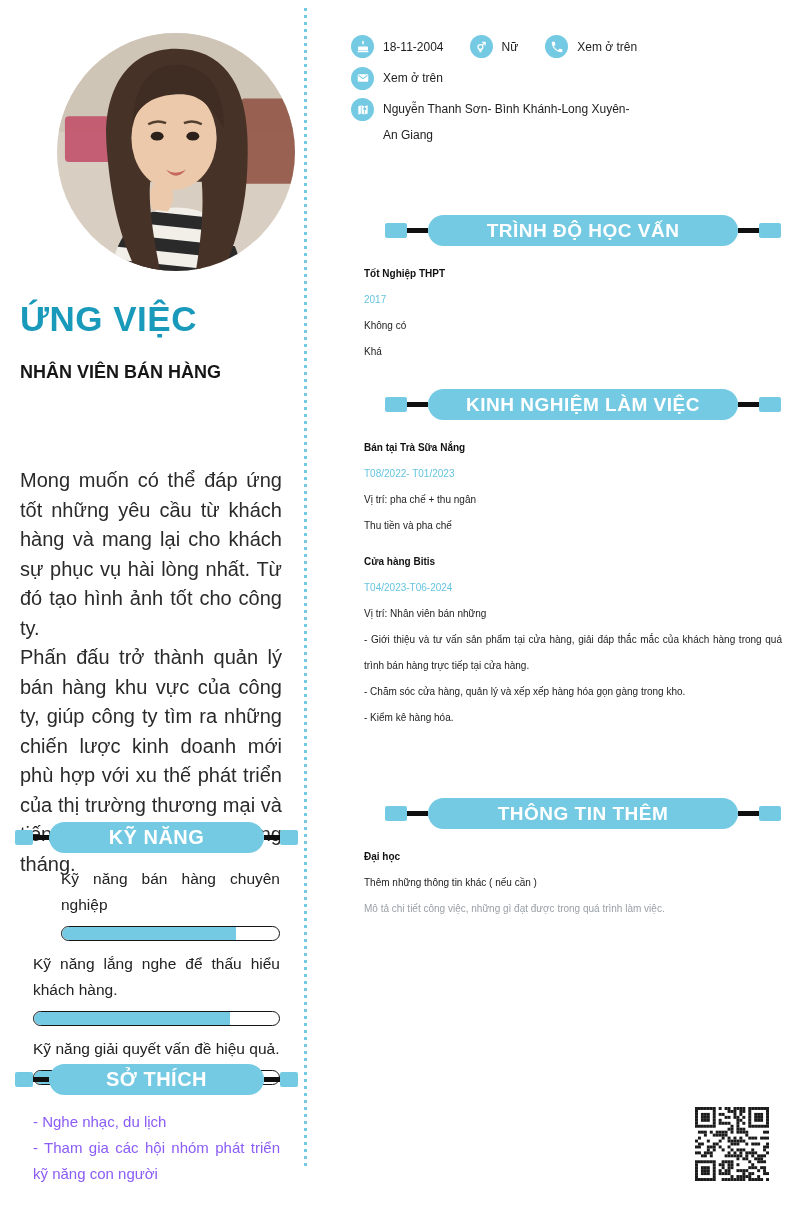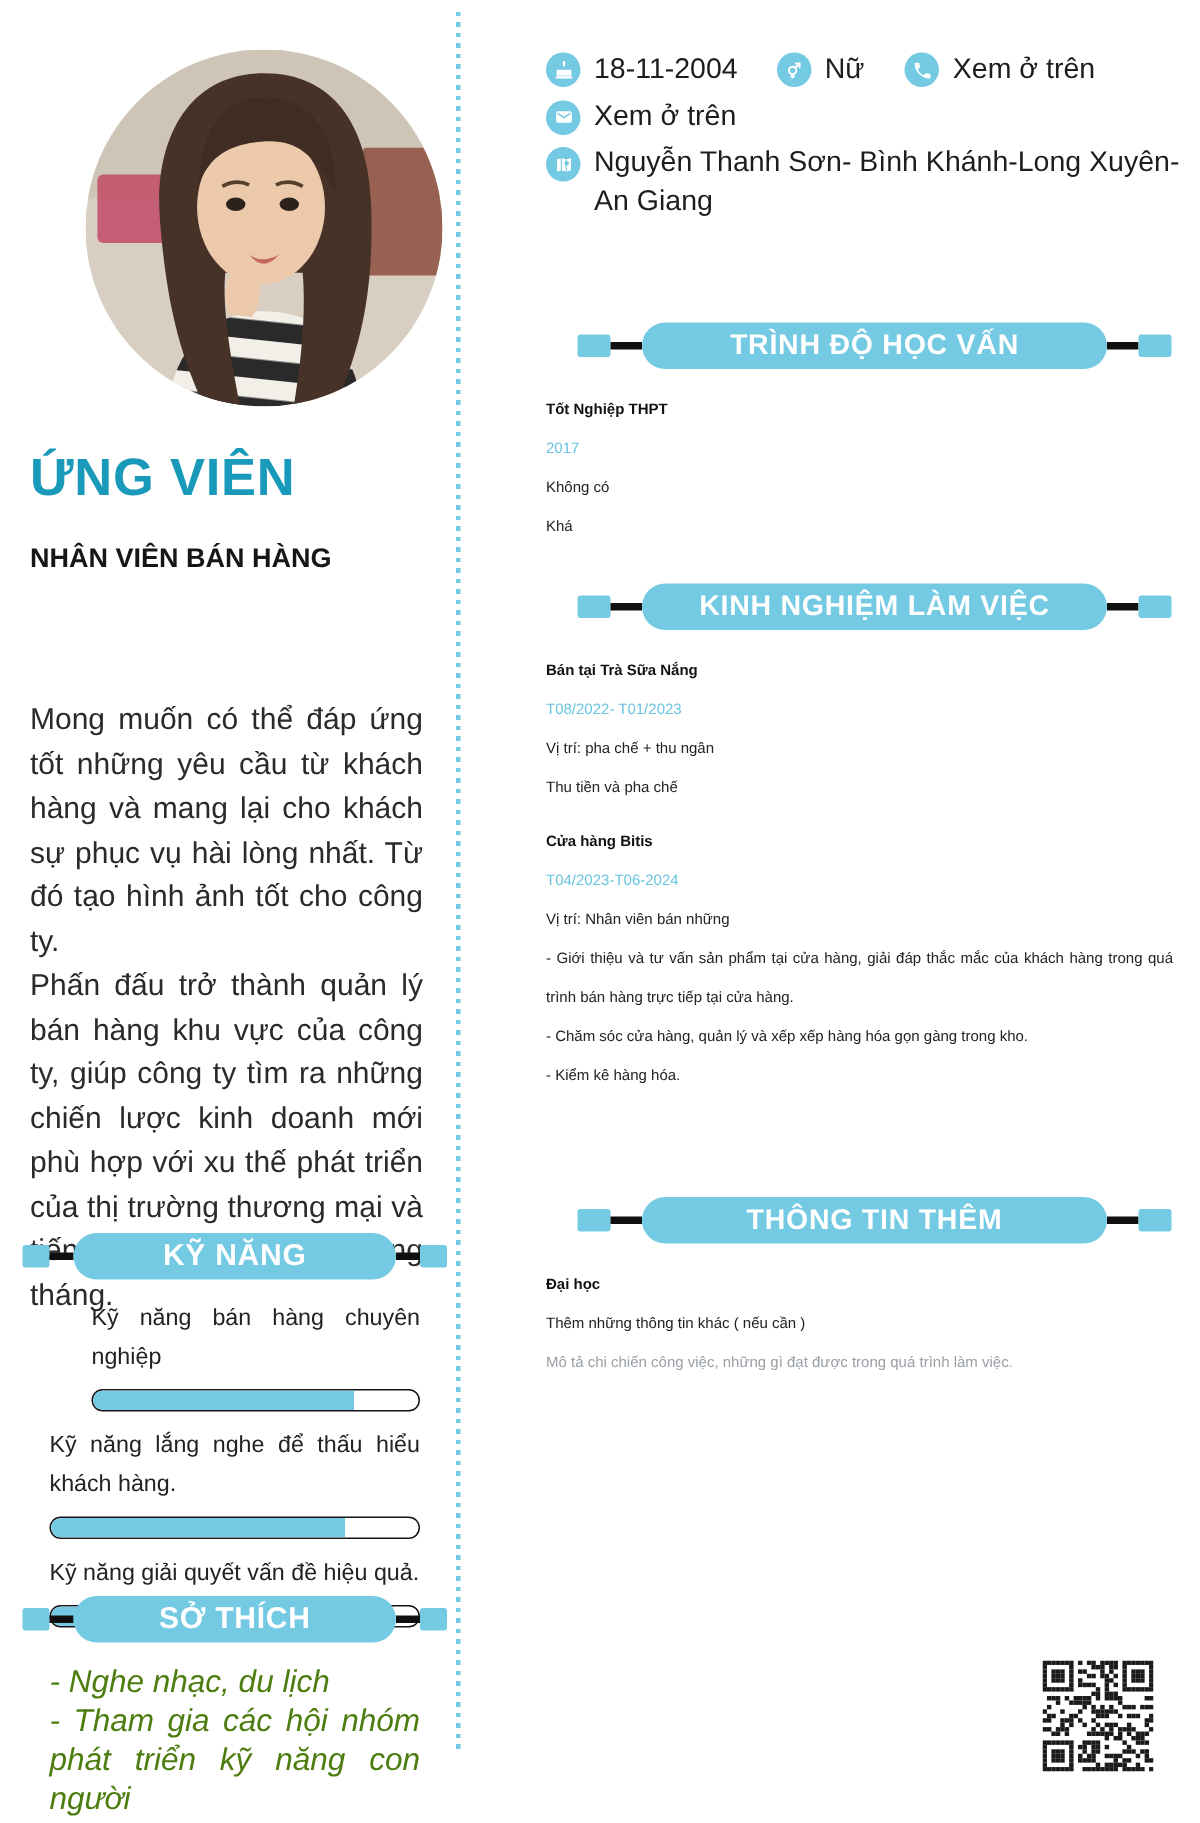--- a/index.html
+++ b/index.html
@@ -41,23 +41,23 @@
   .skills{position:absolute;left:0;top:786px;width:305px;}
   .skills-body{margin:13px 25px 0 33px;}
   .skill{margin-top:10px;}
   .skill:first-child{margin-top:0;margin-left:28px;}
   .skill-label{font-size:15.5px;line-height:26px;text-align:justify;color:#222;}
   .track{margin-top:8px;height:13px;border:1.6px solid #151515;border-radius:8px;background:#fff;overflow:hidden;}
   .fill{height:100%;background:var(--accent,#74cae3);border-radius:7px 0 0 7px;}
 
   
   .interests{position:absolute;left:0;top:1028px;width:305px;}
-  .interests-body{margin:14px 25px 0 33px;font-size:21px;line-height:26px;color:#4d7c0f;text-align:justify;font-style:italic;}
+  .interests-body{margin:14px 25px 0 33px;font-size:15px;line-height:26px;color:#8b5cf6;text-align:justify;}
   .interests-body p{margin:0;}
-  .contact{position:absolute;left:364px;top:35px;width:432px;font-size:19px;color:#1d1d1d;}
+  .contact{position:absolute;left:351px;top:35px;width:432px;font-size:12px;color:#1d1d1d;}
   .c-row{display:flex;align-items:center;margin-bottom:8.5px;}
   .c-row.addr{align-items:flex-start;margin-bottom:0;}
   .cicon{width:23px;height:23px;border-radius:50%;background:var(--accent,#74cae3);
          display:flex;align-items:center;justify-content:center;flex:0 0 auto;}
   .cicon svg{width:14px;height:14px;display:block;}
   .ctext{margin-left:9px;}
   .gap1{margin-left:26px;}
   .gap2{margin-left:27px;}
   .addr-lines{margin-left:9px;line-height:26px;margin-top:-2px;}
 
@@ -102,21 +102,21 @@
       <path d="M76 92 C78 48 98 32 120 32 C152 32 170 58 168 96 C152 68 140 60 118 62 C94 64 82 74 76 92 Z" fill="#3f2d23"></path>
       <ellipse cx="101" cy="104" rx="6.5" ry="4.5" fill="#2d211b"></ellipse>
       <ellipse cx="137" cy="104" rx="6.5" ry="4.5" fill="#2d211b"></ellipse>
       <path d="M92 92 Q101 87 110 91" stroke="#54402f" stroke-width="2.5" fill="none"></path>
       <path d="M128 91 Q137 87 146 92" stroke="#54402f" stroke-width="2.5" fill="none"></path>
       <path d="M110 138 Q119 144 130 138 Q120 150 110 138 Z" fill="#c4685c"></path>
       <path d="M96 178 C90 158 98 144 110 150 C120 156 118 170 112 180 Z" fill="#ecc9ab"></path>
     </svg>
   </div>
 
-  <div class="name">ỨNG VIÊN</div>
+  <div class="name">ỨNG VIỆC</div>
   <div class="role">NHÂN VIÊN BÁN HÀNG</div>
 
   <div class="objective">
     <p>Mong muốn có thể đáp ứng tốt những yêu cầu từ khách hàng và mang lại cho khách sự phục vụ hài lòng nhất. Từ đó tạo hình ảnh tốt cho công ty.</p>
     <p>Phấn đấu trở thành quản lý bán hàng khu vực của công ty, giúp công ty tìm ra những chiến lược kinh doanh mới phù hợp với xu thế phát triển của thị trường thương mại và tiến đến vượt target hàng tháng.</p>
   </div>
 
   <div class="skills">
     <div class="sec-head left-head">
       <span class="sq"></span>
@@ -259,21 +259,21 @@
     <div class="sec-head right-head">
       <span class="sq"></span>
       <span class="bar"></span>
       <div class="pill">THÔNG TIN THÊM</div>
       <span class="bar"></span>
       <span class="sq"></span>
     </div>
     <div class="sec-body">
       <div class="b">Đại học</div>
       <div>Thêm những thông tin khác ( nếu cần )</div>
-      <div class="muted">Mô tả chi chiến công việc, những gì đạt được trong quá trình làm việc.</div>
+      <div class="muted">Mô tả chi tiết công việc, những gì đạt được trong quá trình làm việc.</div>
     </div>
   </div>
 
   <div class="qr"><svg width="74" height="74" viewBox="0 0 74 74" fill="#1a1a1a">
         <rect x="0.00" y="0.00" width="2.96" height="2.96"></rect>
         <rect x="2.96" y="0.00" width="2.96" height="2.96"></rect>
         <rect x="5.92" y="0.00" width="2.96" height="2.96"></rect>
         <rect x="8.88" y="0.00" width="2.96" height="2.96"></rect>
         <rect x="11.84" y="0.00" width="2.96" height="2.96"></rect>
         <rect x="14.80" y="0.00" width="2.96" height="2.96"></rect>

